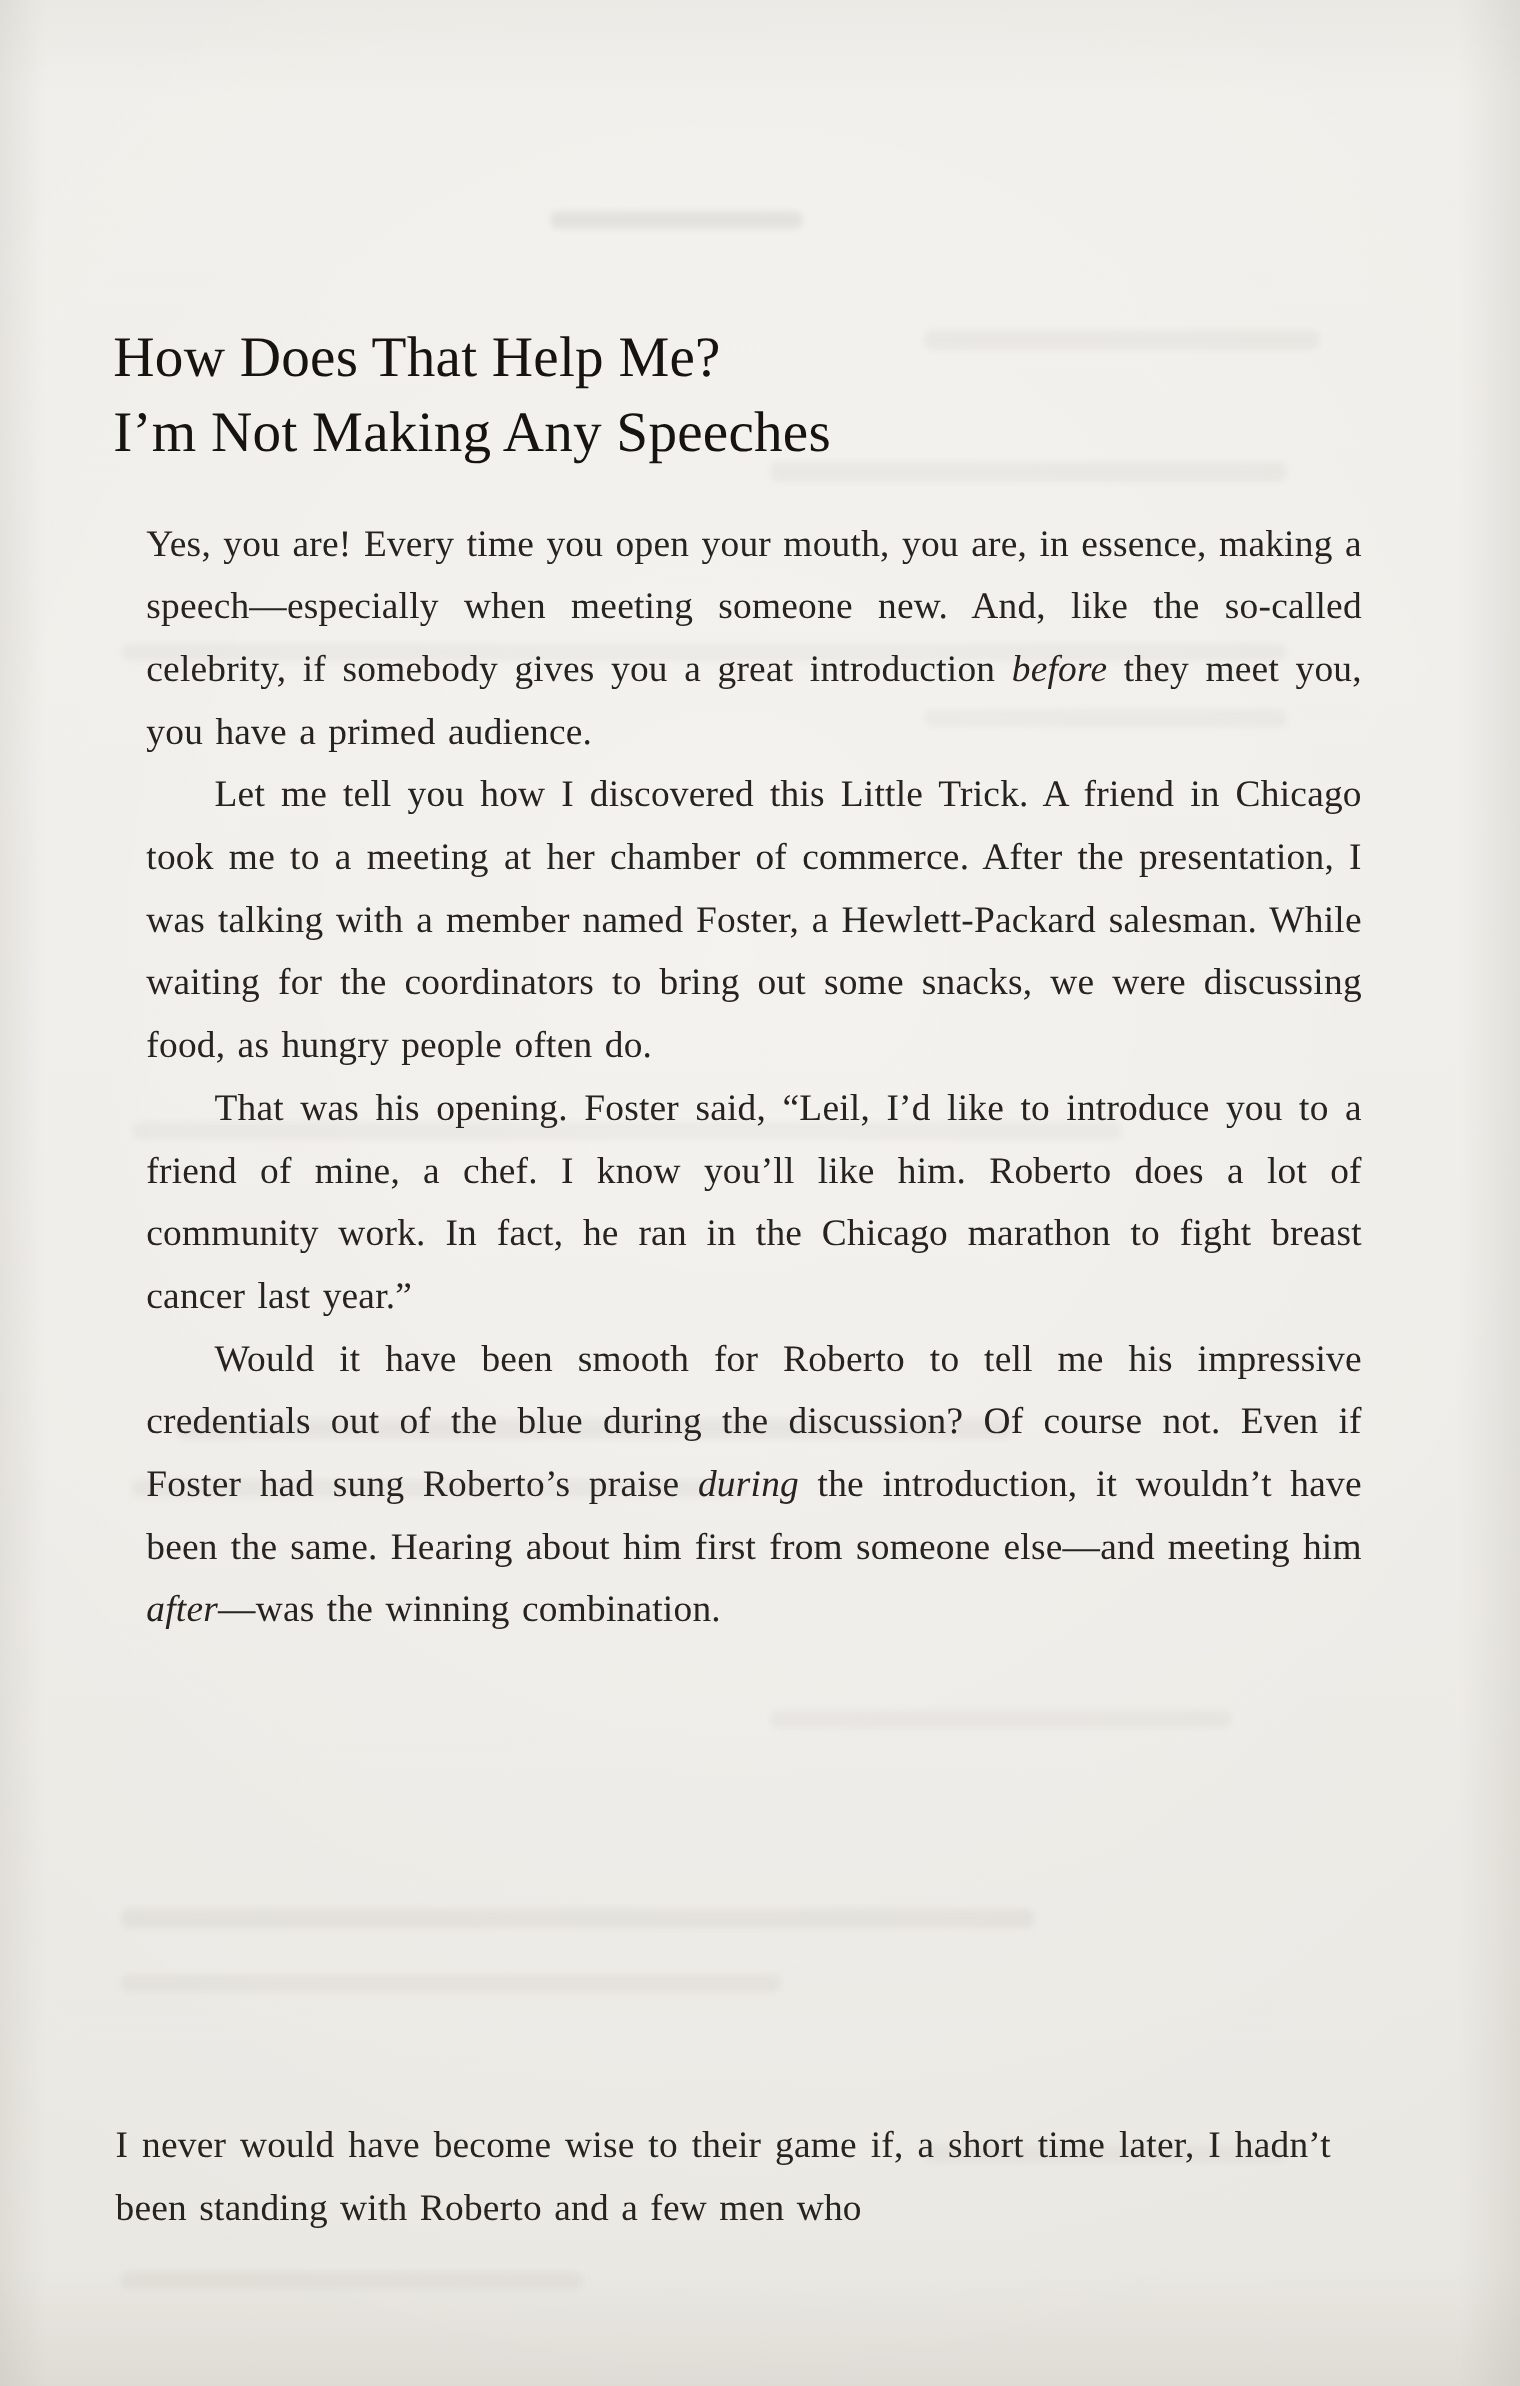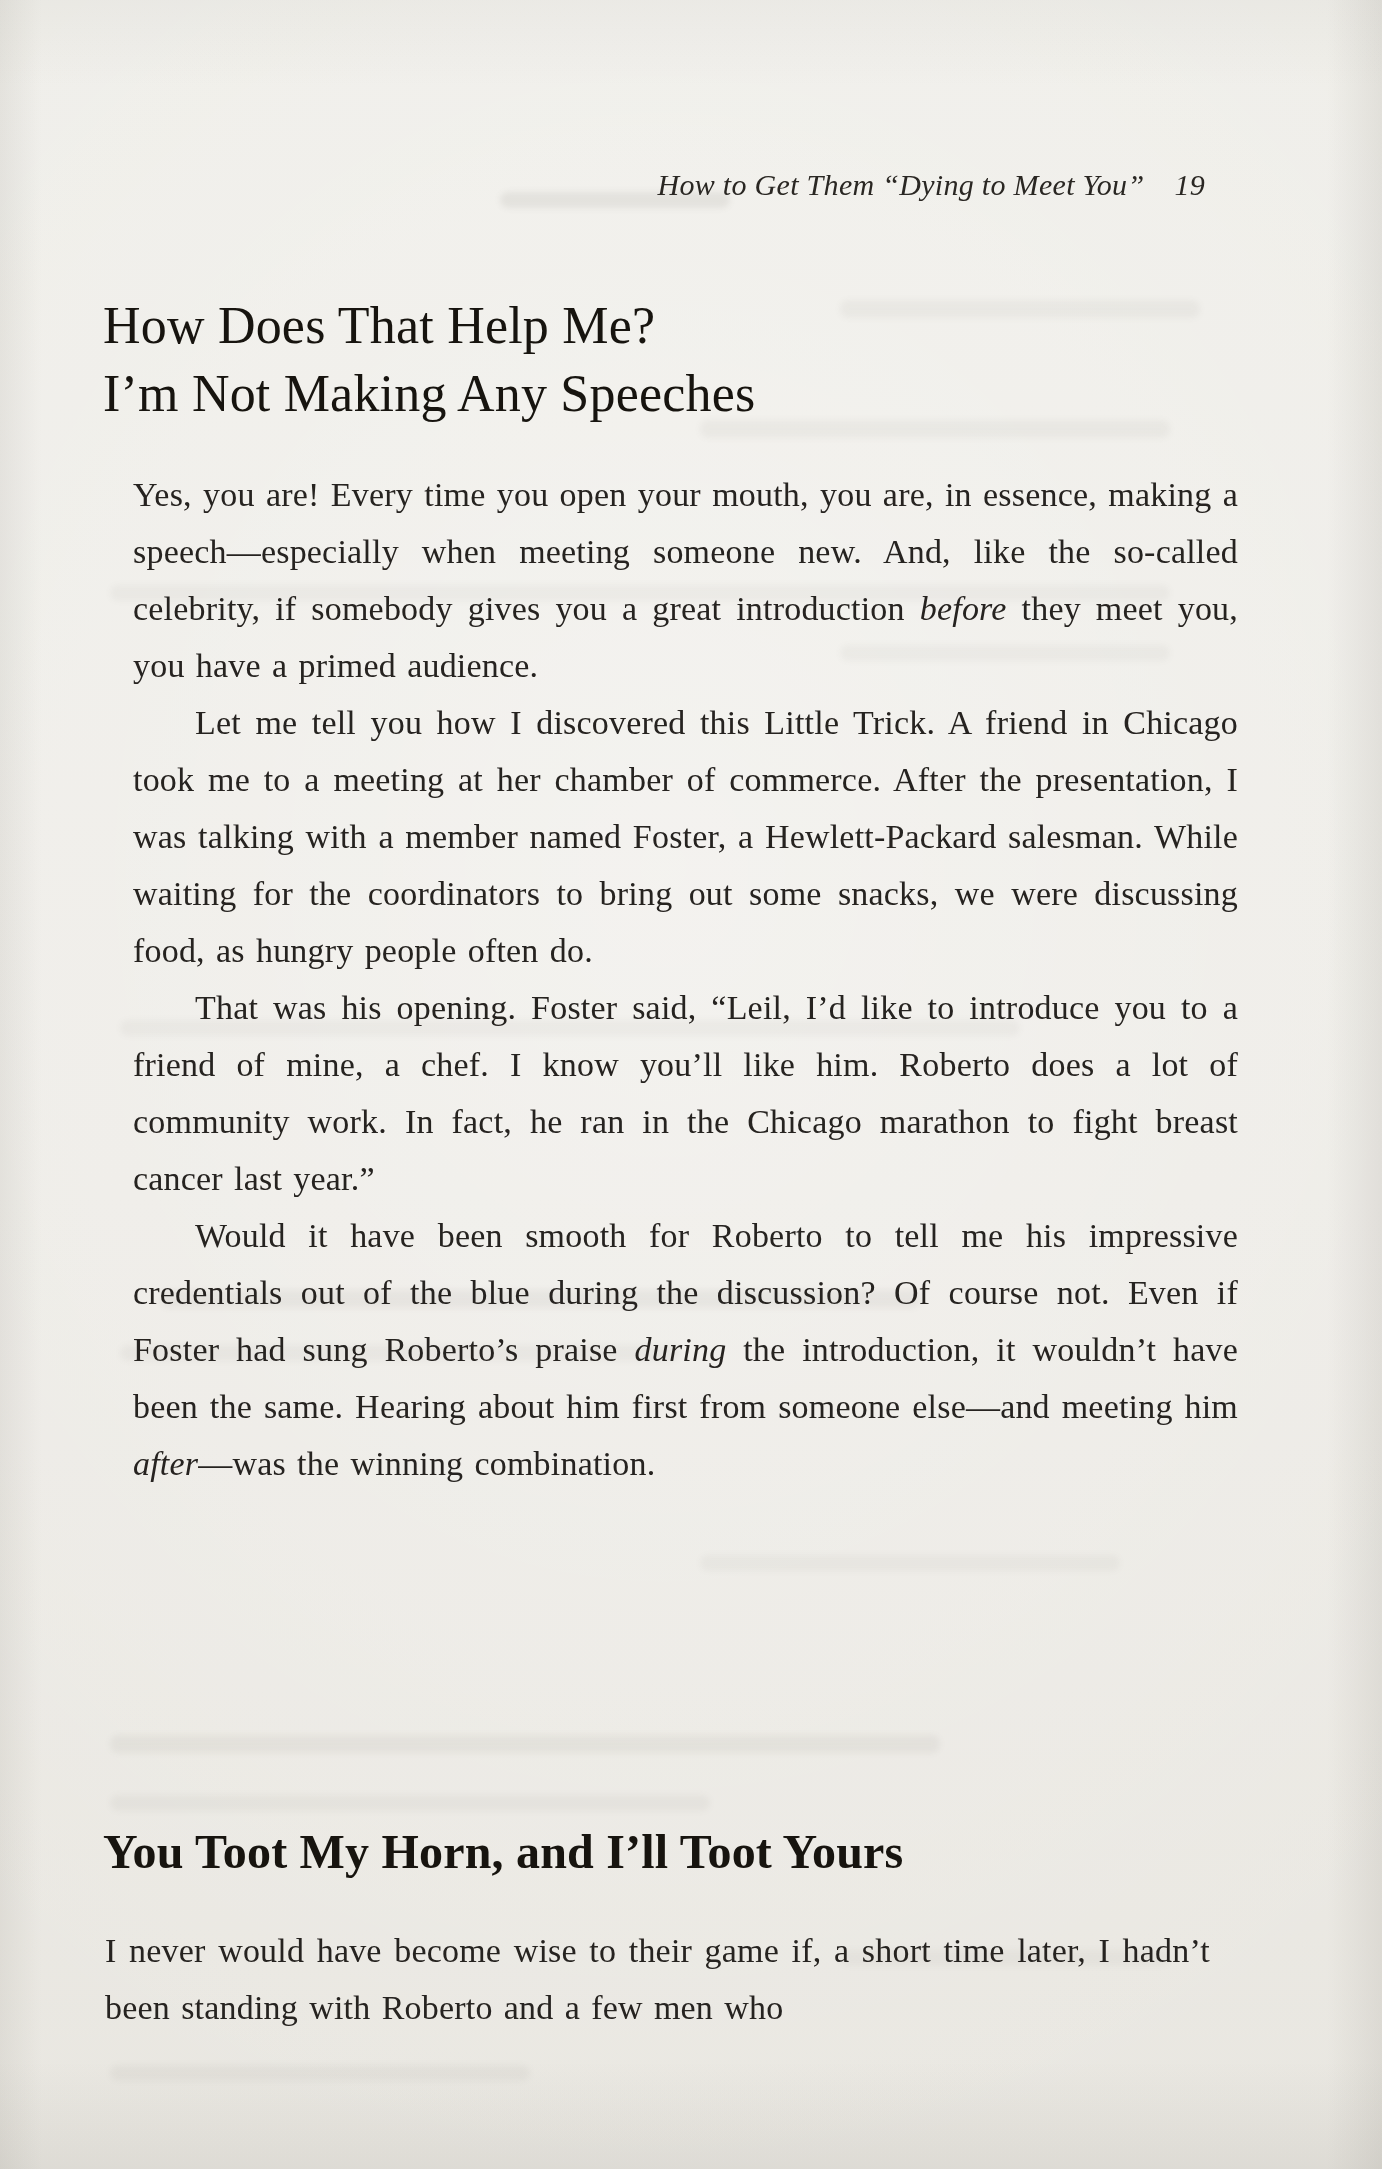--- a/index.html
+++ b/index.html
@@ -116,35 +116,31 @@
   <div class="ghost" style="left:840px; top:645px; width:330px; height:16px; opacity:0.05;"></div>
   <div class="ghost" style="left:120px; top:1020px; width:900px; height:16px; opacity:0.05;"></div>
   <div class="ghost" style="left:160px; top:1290px; width:760px; height:18px; opacity:0.07;"></div>
   <div class="ghost" style="left:120px; top:1345px; width:560px; height:16px; opacity:0.06;"></div>
   <div class="ghost" style="left:700px; top:1555px; width:420px; height:16px; opacity:0.05;"></div>
   <div class="ghost" style="left:110px; top:1735px; width:830px; height:18px; opacity:0.07;"></div>
   <div class="ghost" style="left:110px; top:1795px; width:600px; height:16px; opacity:0.06;"></div>
   <div class="ghost" style="left:840px; top:1950px; width:330px; height:16px; opacity:0.05;"></div>
   <div class="ghost" style="left:110px; top:2065px; width:420px; height:16px; opacity:0.06;"></div>
 
-  <header class="running-header">
-    <span class="rh-title">How to Get Them “Dying to Meet You”</span><span class="rh-page">19</span>
-  </header>
 
   <h1 class="h1">
     <span>How Does That Help Me?</span><br>
     <span>I’m Not Making Any Speeches</span>
   </h1>
 
   <div class="body-block" id="section1-paras">
       <p class=""><span>Yes, you are! Every time you open your mouth, you are, in essence, making a speech—especially when meeting someone new. And, like the so-called celebrity, if somebody gives you a great introduction </span><span class="ital">before</span><span> they meet you, you have a primed audience.</span></p>
       <p class="indent"><span>Let me tell you how I discovered this Little Trick. A friend in Chicago took me to a meeting at her chamber of commerce. After the presentation, I was talking with a member named Foster, a Hewlett-Packard salesman. While waiting for the coordinators to bring out some snacks, we were discussing food, as hungry people often do.</span></p>
       <p class="indent"><span>That was his opening. Foster said, “Leil, I’d like to introduce you to a friend of mine, a chef. I know you’ll like him. Roberto does a lot of community work. In fact, he ran in the Chicago marathon to fight breast cancer last year.”</span></p>
       <p class="indent"><span>Would it have been smooth for Roberto to tell me his impressive credentials out of the blue during the discussion? Of course not. Even if Foster had sung Roberto’s praise </span><span class="ital">during</span><span> the introduction, it wouldn’t have been the same. Hearing about him first from someone else—and meeting him </span><span class="ital">after</span><span>—was the winning combination.</span></p>
     </div>
 
-  <h2 class="h2">You Toot My Horn, and I’ll Toot Yours</h2>
 
   <div class="body-block" id="section2-paras">
       <p class=""><span>I never would have become wise to their game if, a short time later, I hadn’t been standing with Roberto and a few men who</span></p>
     </div>
 
 </div>
 
 </body></html>

